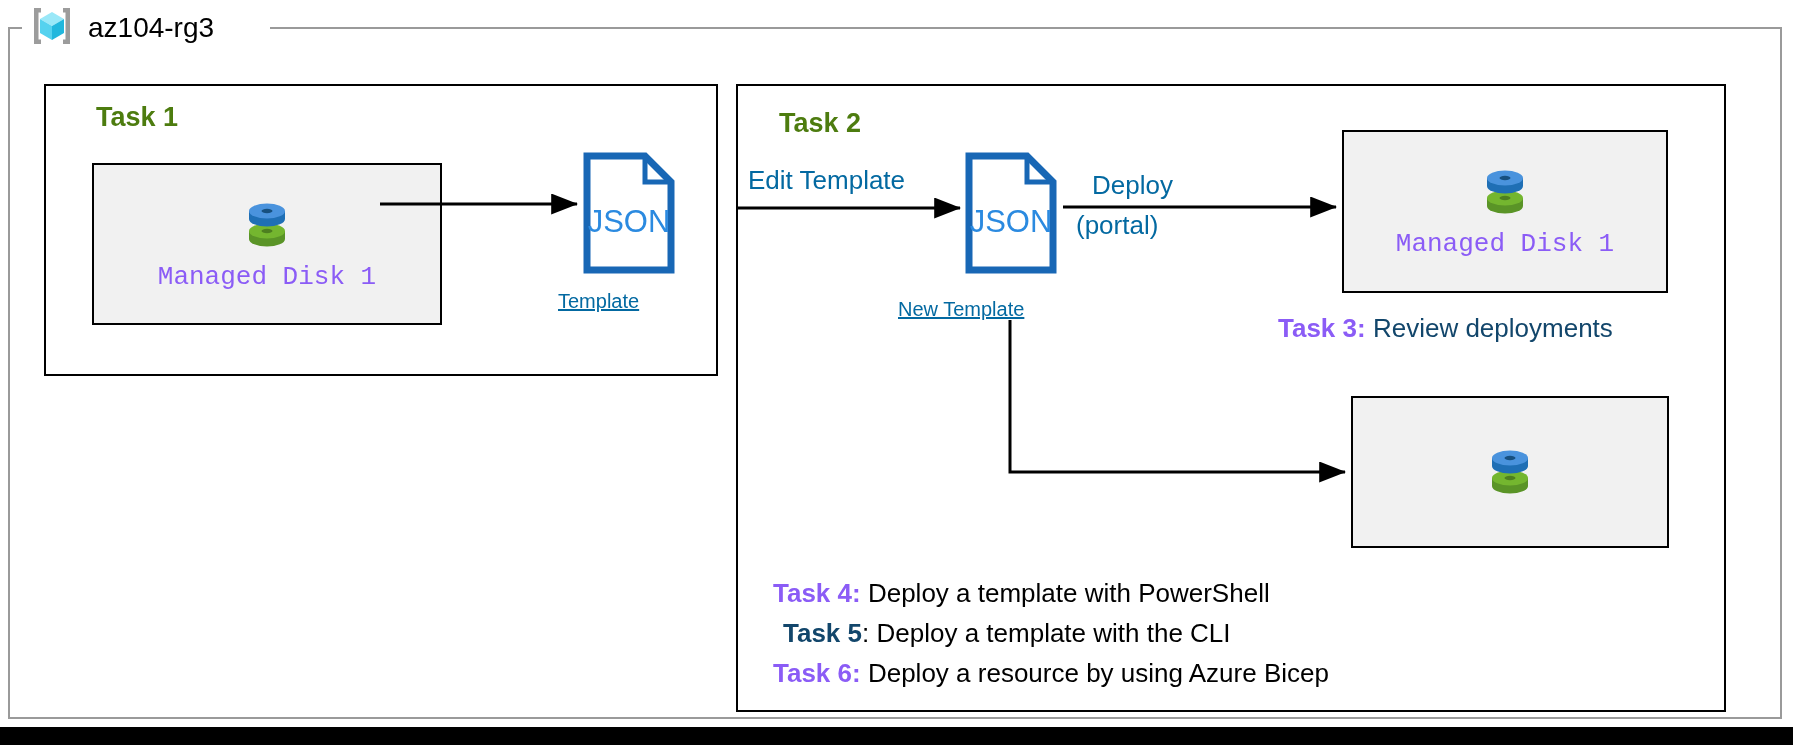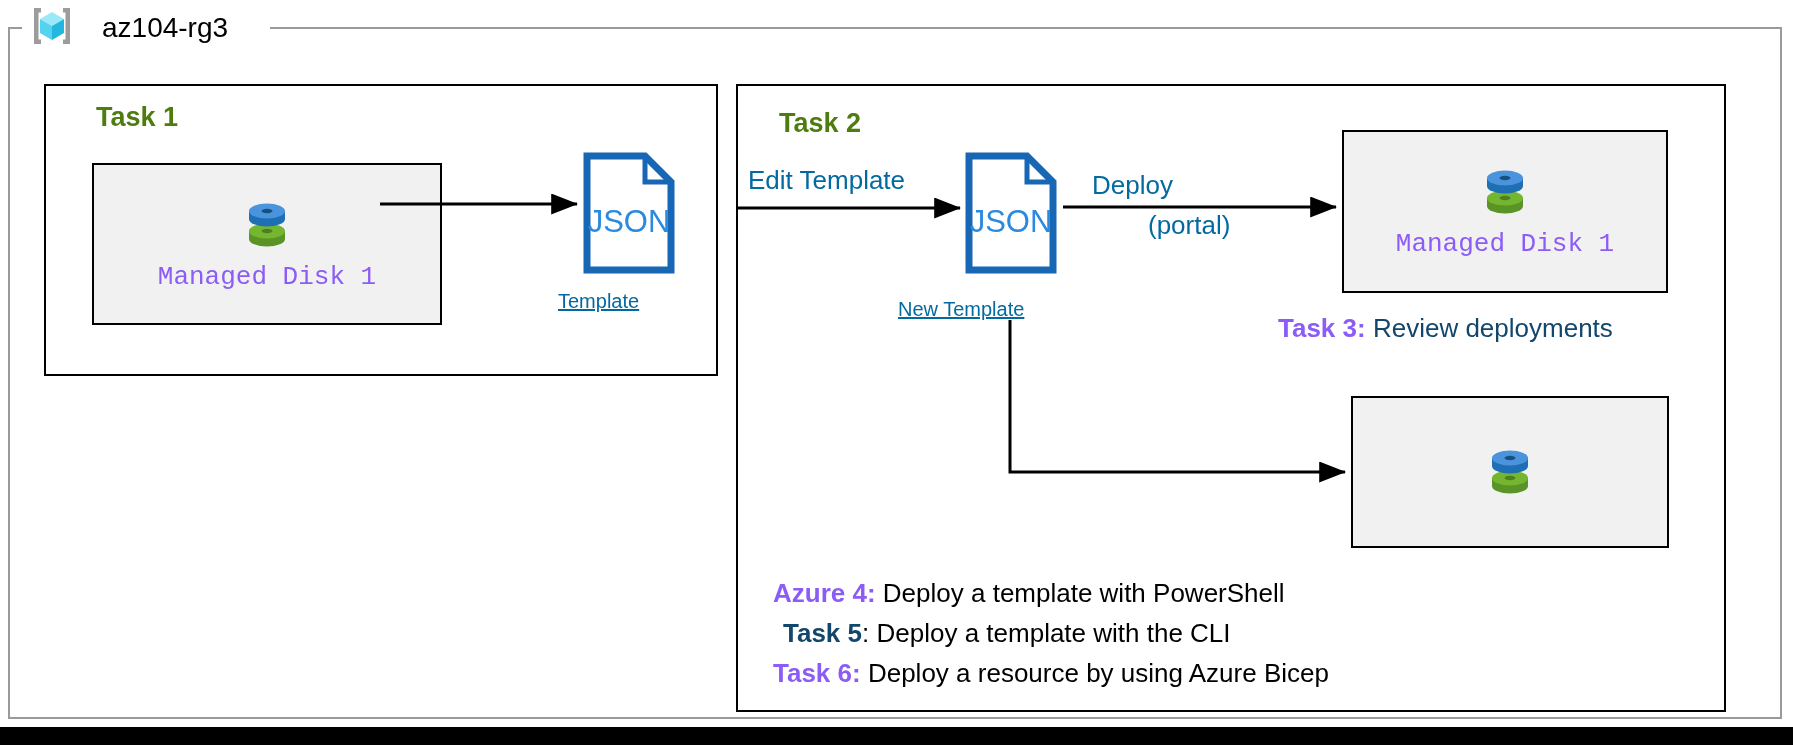--- a/index.html
+++ b/index.html
@@ -35,21 +35,21 @@
     height: 34px;
     background: #ffffff;
   }
   #rg-title-wrap {
     position: absolute;
     left: 30px;
     top: 4px;
     height: 48px;
     display: flex;
     align-items: center;
-    gap: 28px;
+    gap: 14px;
   }
   #rg-title-text {
     font-size: 28px;
     line-height: 1;
     color: #000000;
     white-space: nowrap;
   }
 
   
   #bottom-bar {
@@ -140,21 +140,21 @@
   
   .edge-label {
     position: absolute;
     font-size: 26px;
     color: #0369a1;
     white-space: nowrap;
     text-align: center;
   }
   #label-edit-template { left: 748px; top: 165px; }
   #label-deploy        { left: 1077px; top: 170px; margin-left: 15px; }
-  #label-deploy-sub    { left: 1148px; top: 210px; }
+  #label-deploy-sub    { left: 1076px; top: 210px; }
 
   
   .task-note {
     position: absolute;
     font-size: 26px;
     color: #000000;
     white-space: nowrap;
   }
   .task-note .task-key {
     font-weight: bold;
@@ -289,21 +289,21 @@
 <div class="edge-label" id="label-edit-template">Edit Template</div>
 <div class="edge-label" id="label-deploy">Deploy</div>
 <div class="edge-label" id="label-deploy-sub">(portal)</div>
 
 <div class="task-note" id="task3-note">
   <span class="task-key">Task 3:</span>
   <span>Review deployments</span>
 </div>
 
 <div class="task-note" id="task4-note">
-  <span class="task-key">Azure 4:</span>
+  <span class="task-key">Task 4:</span>
   <span>Deploy a template with PowerShell</span>
 </div>
 
 <div class="task-note" id="task5-note">
   <span class="task-key-plain">Task 5</span><span>:</span>
   <span>Deploy a template with the CLI</span>
 </div>
 
 <div class="task-note" id="task6-note">
   <span class="task-key">Task 6:</span>

